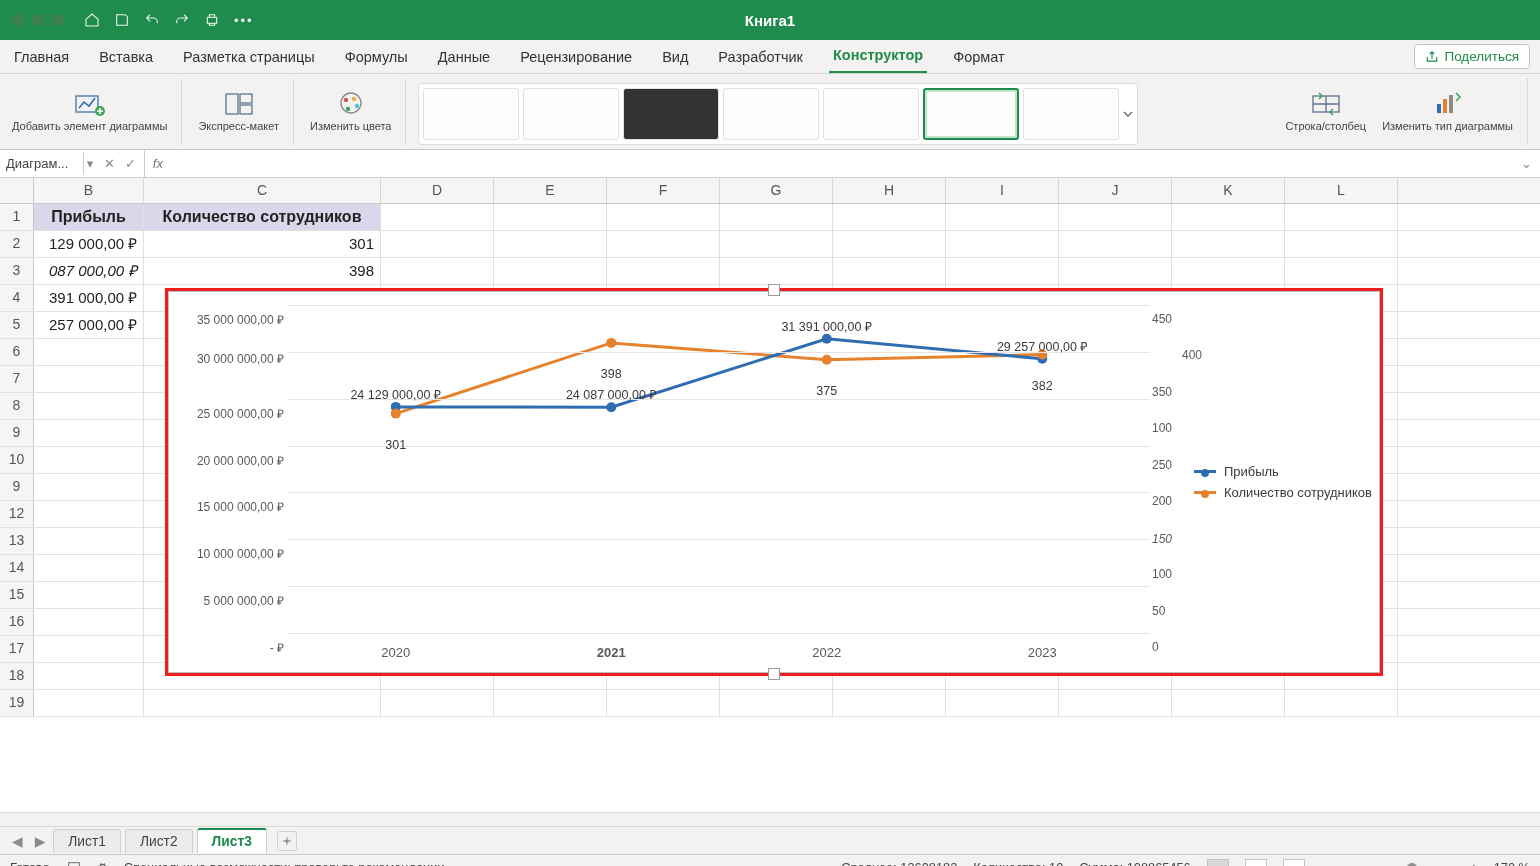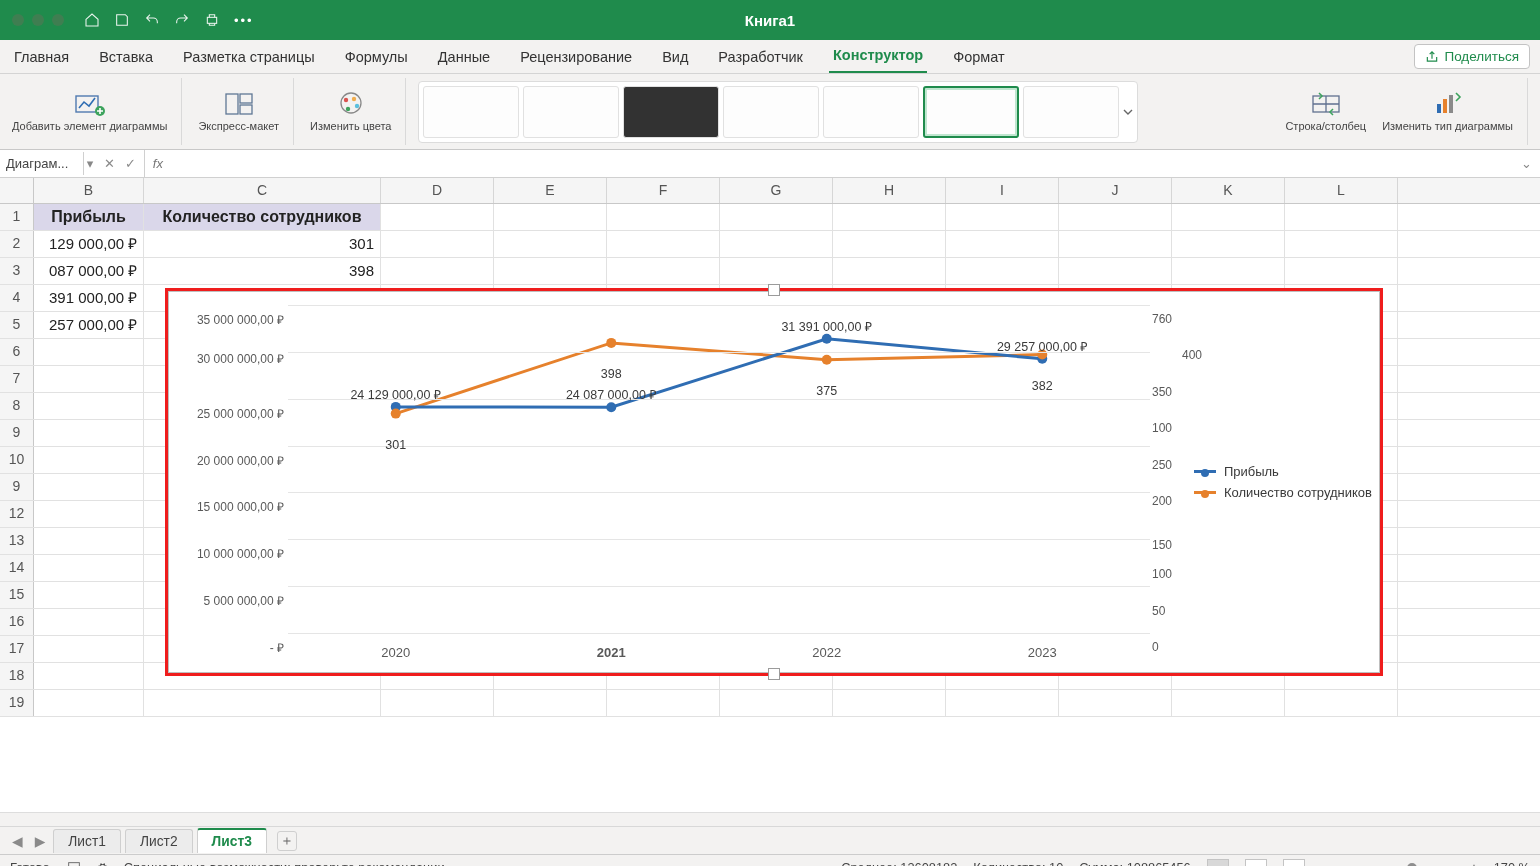--- a/index.html
+++ b/index.html
@@ -11,21 +11,21 @@
   .qat { display:flex; align-items:center; gap:14px; margin-left:20px;}
   .qat .ic { width:16px; height:16px; fill:#e8f8ee; opacity:.9;}
   .title-center { position:absolute; left:50%; transform:translateX(-50%); font-weight:600; font-size:15px;}
   .title-right { margin-left:auto; margin-right:12px; display:flex; gap:14px;}
   
   .ribbon-tabs { height:34px; background:#f3f2f1; border-bottom:1px solid #d4d4d4; display:flex; align-items:flex-end; padding:0 10px; gap:22px; position:relative;}
   .ribbon-tabs .tab { padding:6px 4px 8px 4px; font-size:14.5px; color:#333; cursor:pointer;}
   .ribbon-tabs .tab.active { color:#1f8b4c; font-weight:600; border-bottom:2px solid #1f8b4c;}
   .share-btn { position:absolute; right:10px; top:4px; background:#fff; border:1px solid #c3c3c3; padding:4px 10px; border-radius:4px; color:#1f8b4c; font-size:13.5px; display:flex; align-items:center; gap:5px;}
   
-  .ribbon { height:76px; background:#f3f2f1; border-bottom:1px solid #c8c8c8; display:flex; align-items:center; padding:4px 8px; gap:8px;}
+  .ribbon { height:76px; background:#f3f2f1; border-bottom:1px solid #c8c8c8; display:flex; align-items:flex-end; padding:4px 8px; gap:8px;}
   .rgroup { display:flex; flex-direction:column; align-items:center; justify-content:center; gap:2px; padding:0 4px; height:100%;}
   .rgroup.sep { border-right:1px solid #d9d9d9; padding-right:14px; margin-right:4px;}
   .rgroup .lbl { font-size:11px; color:#444; text-align:center; line-height:1.1;}
   .rgroup .ico { width:34px; height:28px; display:flex; align-items:center; justify-content:center;}
   .style-gallery { display:flex; gap:4px; align-items:center; background:#fff; padding:4px; border:1px solid #dcdcdc; border-radius:4px;}
   .style-thumb { width:96px; height:52px; background:#fdfdfd; border:1px solid #e1e1e1; border-radius:3px; position:relative; font-size:6px; color:#888;}
   .style-thumb.sel { border:2px solid #1f8b4c; box-shadow:0 0 0 2px #bfe6cf inset;}
   .style-thumb.dark { background:#323232;}
   .drop { width:10px; height:10px;}
   
@@ -262,21 +262,21 @@
         <div class="cell" style="width: 113px;"></div>
         <div class="cell" style="width: 113px;"></div>
         <div class="cell" style="width: 113px;"></div>
         <div class="cell" style="width: 113px;"></div>
         <div class="cell" style="width: 113px;"></div>
         <div class="cell" style="width: 113px;"></div>
         <div class="cell" style="width: 113px;"></div>
       </div>
       <div class="row">
         <div class="rh">3</div>
-        <div class="cell num" style="width: 110px;">087 000,00 ₽</div>
+        <div class="cell num" style="width: 110px; font-style: italic;">087 000,00 ₽</div>
         <div class="cell num" style="width: 237px;">398</div>
         <div class="cell" style="width: 113px;"></div>
         <div class="cell" style="width: 113px;"></div>
         <div class="cell" style="width: 113px;"></div>
         <div class="cell" style="width: 113px;"></div>
         <div class="cell" style="width: 113px;"></div>
         <div class="cell" style="width: 113px;"></div>
         <div class="cell" style="width: 113px;"></div>
         <div class="cell" style="width: 113px;"></div>
         <div class="cell" style="width: 113px;"></div>
@@ -515,27 +515,27 @@
         <div style="top: 201.429px;">15 000 000,00 ₽</div>
         <div style="top: 154.571px;">20 000 000,00 ₽</div>
         <div style="top: 107.714px;">25 000 000,00 ₽</div>
         <div style="top: 53px;">30 000 000,00 ₽</div>
         <div style="top: 14px;">35 000 000,00 ₽</div>
       </div>
     <div class="y2-labels" id="y2">
         <div style="top: 342px;">0</div>
         <div style="top: 305.556px;">50</div>
         <div style="top: 269.111px;">100</div>
-        <div style="top: 240px;">150</div>
+        <div style="top: 234px; font-style: italic;">150</div>
         <div style="top: 196.222px;">200</div>
         <div style="top: 159.778px;">250</div>
         <div style="top: 123.333px;">100</div>
         <div style="top: 86.8889px;">350</div>
         <div style="top: 50.4444px; margin-left: 30px;">400</div>
-        <div style="top: 14px;">760</div>
+        <div style="top: 14px;">450</div>
       </div>
     <div class="plot" id="plot">
       <svg class="lines" id="svgchart" viewBox="0 0 862 328">
           <path d="M107.75 108.60444444444445 L323.25 37.902222222222214 L538.75 54.66666666666666 L754.25 49.56444444444443 " fill="none" stroke="#e6812c" stroke-width="3"></path>
           <path d="M107.75 101.8768 L323.25 102.2704 L538.75 33.821485714285714 L754.25 53.82011428571428 " fill="none" stroke="#2f6db3" stroke-width="3"></path>
           <circle cx="107.75" cy="101.8768" r="5" fill="#2f6db3"></circle>
           <circle cx="323.25" cy="102.2704" r="5" fill="#2f6db3"></circle>
           <circle cx="538.75" cy="33.821485714285714" r="5" fill="#2f6db3"></circle>
           <circle cx="754.25" cy="53.82011428571428" r="5" fill="#2f6db3"></circle>
           <circle cx="107.75" cy="108.60444444444445" r="5" fill="#e6812c"></circle>

